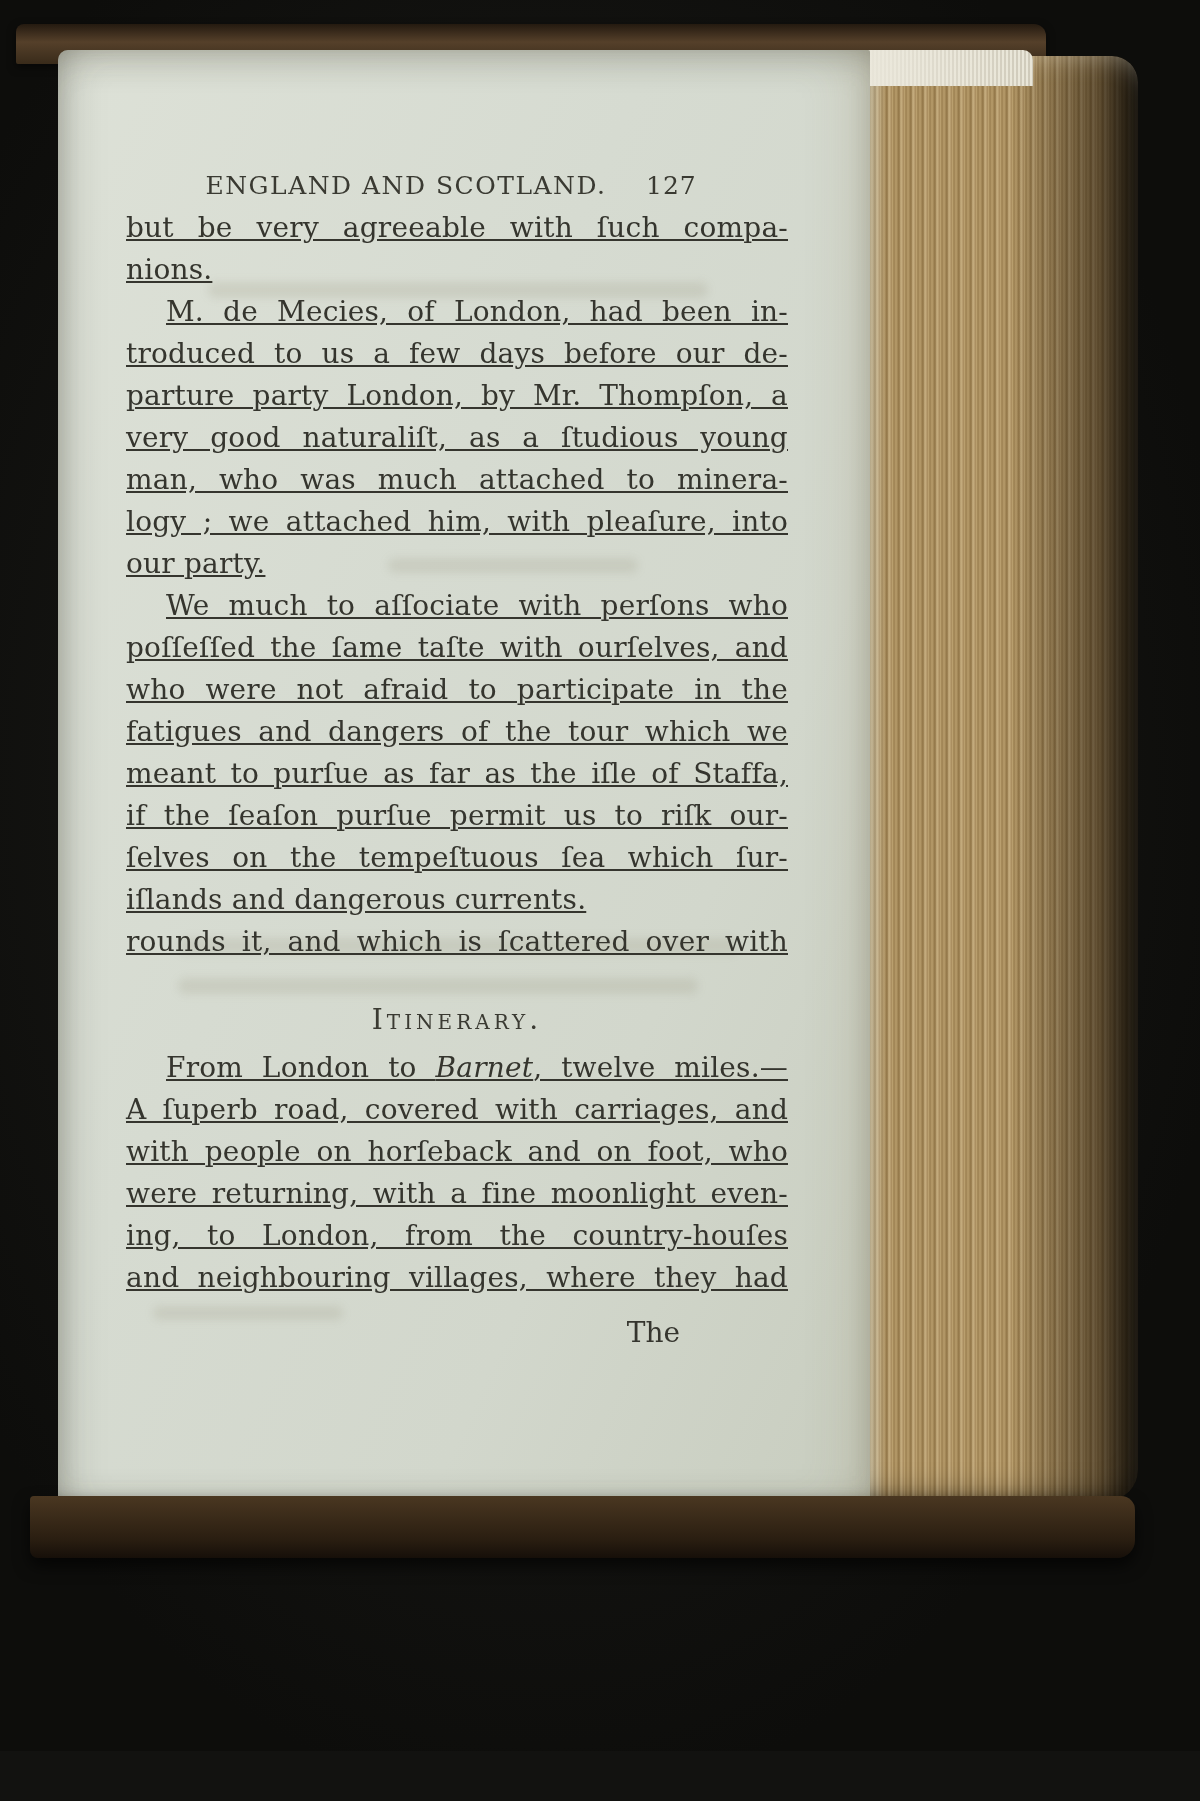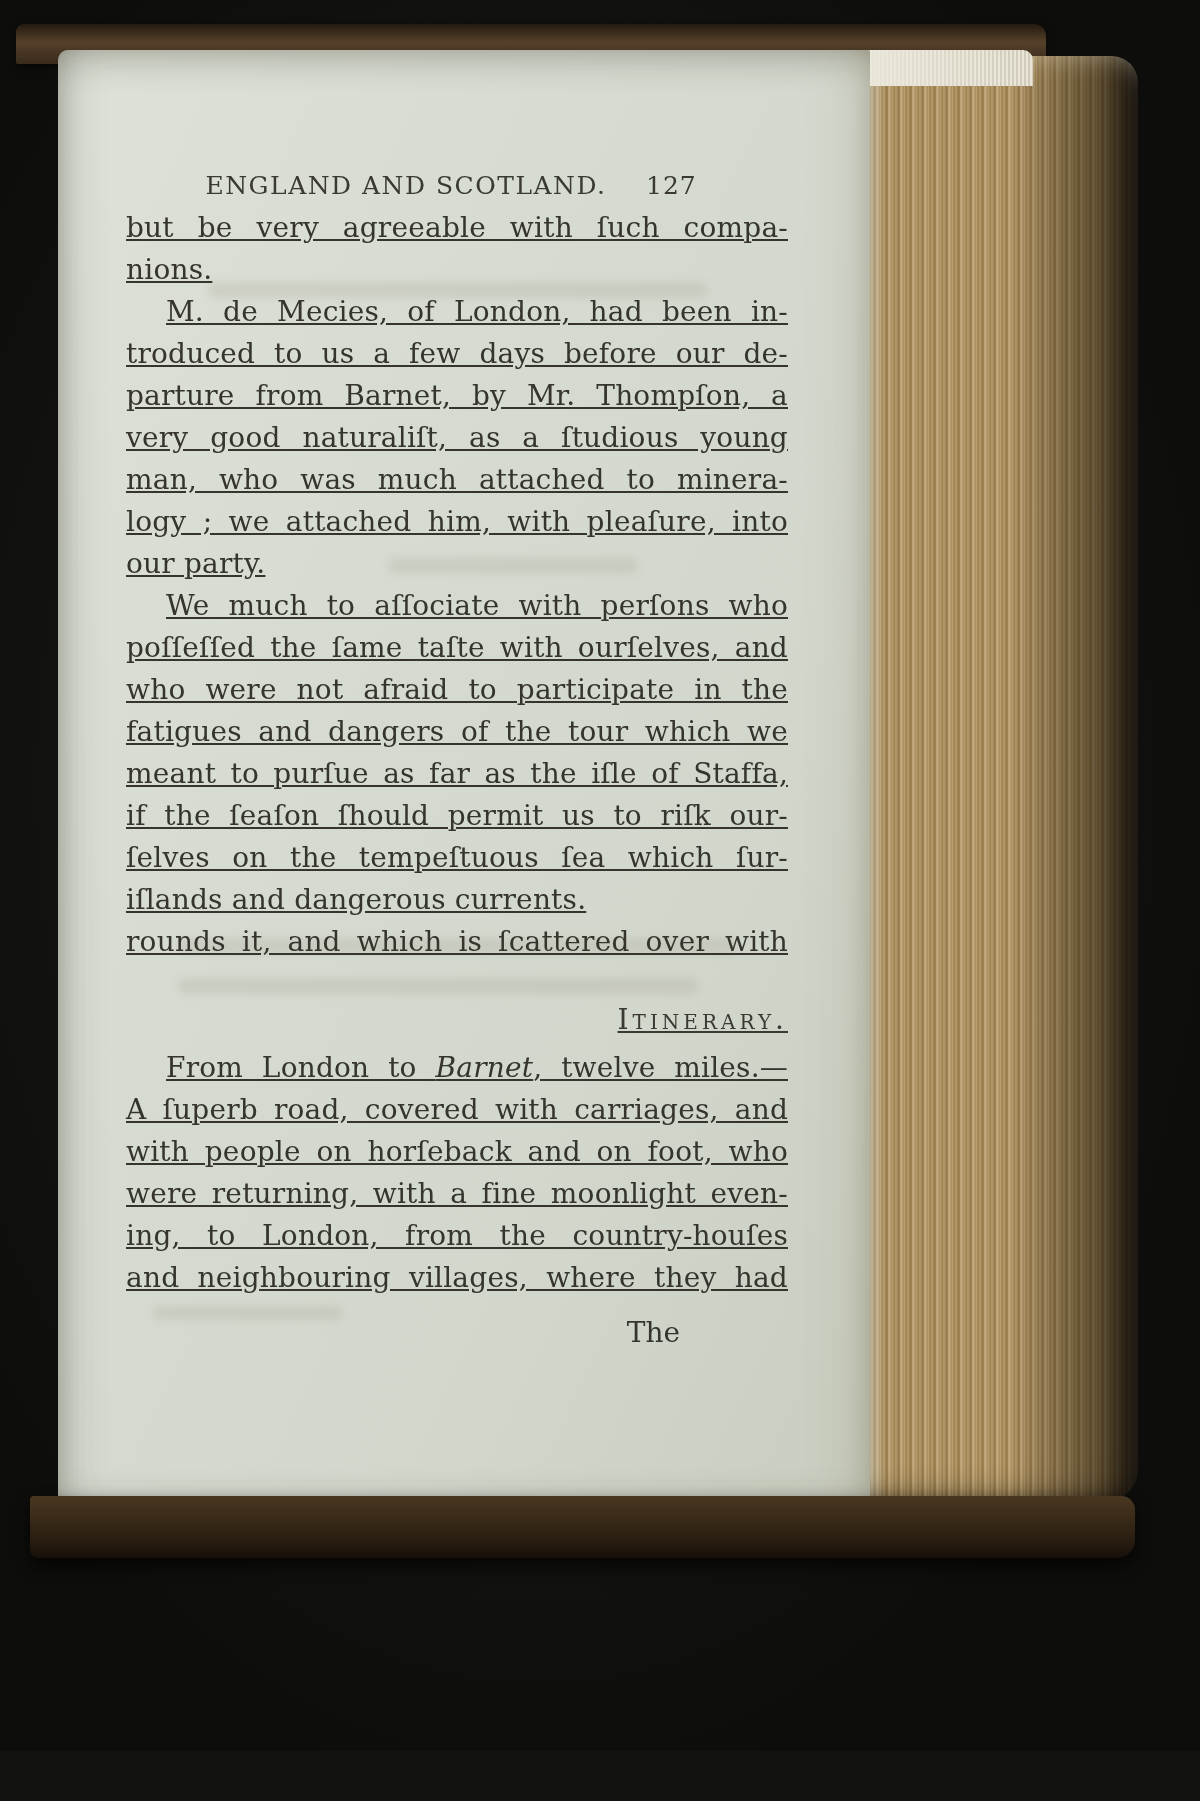--- a/index.html
+++ b/index.html
@@ -66,28 +66,27 @@
   }
   .header-title { position: absolute; left: 0; top: 0; width: 560px; text-align: center; }
   .page-number { position: absolute; left: 520px; top: 0; letter-spacing: 1px; }
   .text-block { font-size: 28px; line-height: 42px; letter-spacing: 0.2px; }
   .para { margin: 0; }
   .line { text-align: justify; text-align-last: justify; text-decoration: underline; }
   .line.last { text-align-last: left; }
   .para.indent .line:first-child { text-indent: 40px; }
   .line i { font-style: italic; }
   .section-heading {
-    text-align: right;
+    text-align: center;
     font-variant: small-caps;
     letter-spacing: 4px;
     font-size: 28px;
     line-height: 42px;
     margin: 36px 0 6px 0;
     color: #3a3a32;
-    text-decoration: underline;
   }
   .catchword {
     font-size: 28px; line-height: 42px;
     text-align: right; padding-right: 108px; margin-top: 13px;
   }
   
   .smudge {
     position: absolute; border-radius: 10px;
     background: rgba(125,120,95,0.14);
     filter: blur(4px);
@@ -119,33 +118,33 @@
         <span class="page-number">127</span>
       </div>
       <div class="text-block">
           <div class="para">
             <div class="line">but be very agreeable with ſuch compa-</div>
             <div class="line last">nions.</div>
           </div>
           <div class="para indent">
             <div class="line">M. de Mecies, of London, had been in-</div>
             <div class="line">troduced to us a few days before our de-</div>
-            <div class="line">parture from Barnet, by Mr. Thompſon, a</div>
+            <div class="line">parture party London, by Mr. Thompſon, a</div>
             <div class="line">very good naturaliſt, as a ſtudious young</div>
             <div class="line">man, who was much attached to minera-</div>
             <div class="line">logy ; we attached him, with pleaſure, into</div>
             <div class="line last">our party.</div>
           </div>
           <div class="para indent">
             <div class="line">We much to aſſociate with perſons who</div>
             <div class="line">poſſeſſed the ſame taſte with ourſelves, and</div>
             <div class="line">who were not afraid to participate in the</div>
             <div class="line">fatigues and dangers of the tour which we</div>
             <div class="line">meant to purſue as far as the iſle of Staffa,</div>
-            <div class="line">if the ſeaſon ſhould permit us to riſk our-</div>
+            <div class="line">if the ſeaſon purſue permit us to riſk our-</div>
             <div class="line">ſelves on the tempeſtuous ſea which ſur-</div>
             <div class="line last">iſlands and dangerous currents.</div>
             <div class="line">rounds it, and which is ſcattered over with</div>
           </div>
           <div class="section-heading">Itinerary.</div>
           <div class="para indent">
             <div class="line">From London to <i>Barnet</i>, twelve miles.—</div>
             <div class="line">A ſuperb road, covered with carriages, and</div>
             <div class="line">with people on horſeback and on foot, who</div>
             <div class="line">were returning, with a fine moonlight even-</div>

